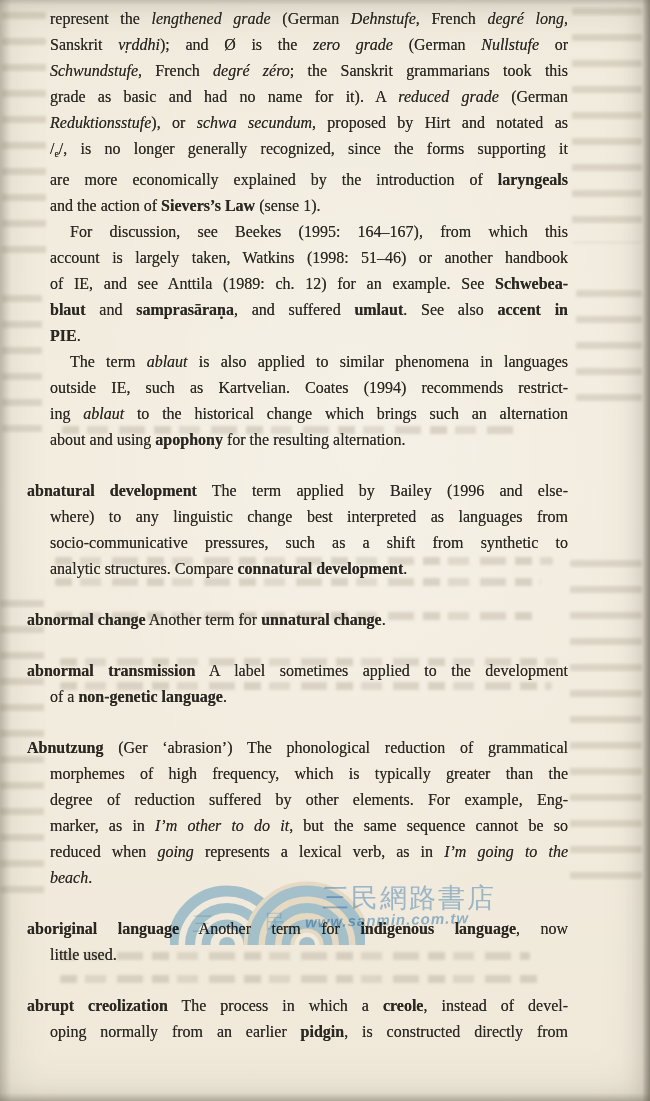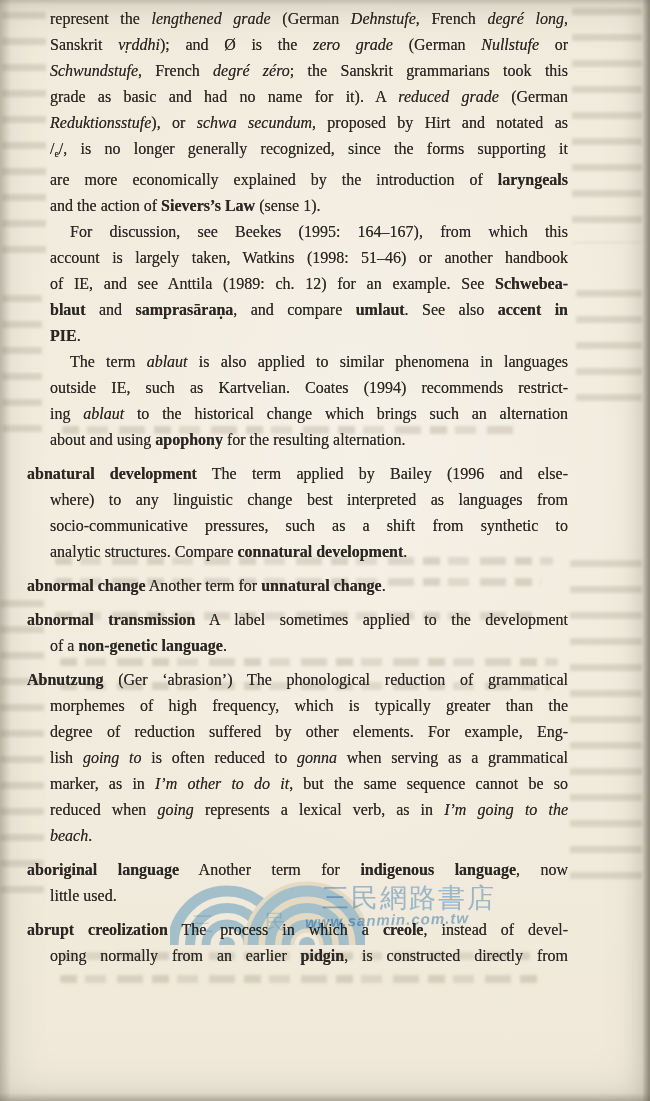--- a/index.html
+++ b/index.html
@@ -19,21 +19,21 @@
     box-shadow: inset 0 0 46px rgba(96,90,74,.22), inset -10px 0 18px rgba(96,90,74,.16);
   }
   
   .textcol{
     position:absolute; left:27px; top:6px; width:541px;
     font-size:16px; line-height:26px; color:var(--ink);
     text-shadow:0 0 .6px rgba(43,40,35,.75);
     filter:blur(.22px);
   }
   .para{padding-left:23px;}
-  .para.entry{margin-top:8px;}
+  .para.entry{margin-top:25px;}
   .line{text-align:justify;}
   .line.j{text-align-last:justify;}
   .line.last{text-align-last:left;}
   .line.head{text-indent:-23px;}
   .line.first{text-indent:20px;}
   .s-p{font-style:normal;}
   .s-i{font-style:italic;}
   .s-b{font-weight:bold;}
   .s-bi{font-weight:bold;}
   .s-sub{font-size:.62em; vertical-align:-.28em;}
@@ -125,21 +125,21 @@
         <div class="line cont j"><span class="s-p">grade as basic and had no name for it). A </span><span class="s-i">reduced grade</span><span class="s-p"> (German</span></div>
         <div class="line cont j"><span class="s-i">Reduktionsstufe</span><span class="s-p">), or </span><span class="s-i">schwa secundum</span><span class="s-p">, proposed by Hirt and notated as</span></div>
         <div class="line cont j"><span class="s-p">/</span><span class="s-sub">e</span><span class="s-p">/, is no longer generally recognized, since the forms supporting it</span></div>
         <div class="line cont j"><span class="s-p">are more economically explained by the introduction of </span><span class="s-b">laryngeals</span></div>
         <div class="line cont last"><span class="s-p">and the action of </span><span class="s-b">Sievers’s Law</span><span class="s-p"> (sense 1).</span></div>
       </div>
       <div class="para cont-para">
         <div class="line first j"><span class="s-p">For discussion, see Beekes (1995: 164–167), from which this</span></div>
         <div class="line cont j"><span class="s-p">account is largely taken, Watkins (1998: 51–46) or another handbook</span></div>
         <div class="line cont j"><span class="s-p">of IE, and see Anttila (1989: ch. 12) for an example. See </span><span class="s-b">Schwebea-</span></div>
-        <div class="line cont j"><span class="s-b">blaut</span><span class="s-p"> and </span><span class="s-bi">samprasāraṇa</span><span class="s-p">, and compare </span><span class="s-b">umlaut</span><span class="s-p">. See also </span><span class="s-b">accent in</span></div>
+        <div class="line cont j"><span class="s-b">blaut</span><span class="s-p"> and </span><span class="s-bi">samprasāraṇa</span><span class="s-p">, and suffered </span><span class="s-b">umlaut</span><span class="s-p">. See also </span><span class="s-b">accent in</span></div>
         <div class="line cont last"><span class="s-b">PIE</span><span class="s-p">.</span></div>
       </div>
       <div class="para cont-para">
         <div class="line first j"><span class="s-p">The term </span><span class="s-i">ablaut</span><span class="s-p"> is also applied to similar phenomena in languages</span></div>
         <div class="line cont j"><span class="s-p">outside IE, such as Kartvelian. Coates (1994) recommends restrict-</span></div>
         <div class="line cont j"><span class="s-p">ing </span><span class="s-i">ablaut</span><span class="s-p"> to the historical change which brings such an alternation</span></div>
         <div class="line cont last"><span class="s-p">about and using </span><span class="s-b">apophony</span><span class="s-p"> for the resulting alternation.</span></div>
       </div>
       <div class="para entry">
         <div class="line head j"><span class="s-b">abnatural development</span><span class="s-p"> The term applied by Bailey (1996 and else-</span></div>
@@ -151,21 +151,20 @@
         <div class="line head last"><span class="s-b">abnormal change</span><span class="s-p"> Another term for </span><span class="s-b">unnatural change</span><span class="s-p">.</span></div>
       </div>
       <div class="para entry">
         <div class="line head j"><span class="s-b">abnormal transmission</span><span class="s-p"> A label sometimes applied to the development</span></div>
         <div class="line cont last"><span class="s-p">of a </span><span class="s-b">non-genetic language</span><span class="s-p">.</span></div>
       </div>
       <div class="para entry">
         <div class="line head j"><span class="s-bi">Abnutzung</span><span class="s-p"> (Ger ‘abrasion’) The phonological reduction of grammatical</span></div>
         <div class="line cont j"><span class="s-p">morphemes of high frequency, which is typically greater than the</span></div>
         <div class="line cont j"><span class="s-p">degree of reduction suffered by other elements. For example, Eng-</span></div>
-        <div class="line cont j"><span class="s-p">lish </span><span class="s-i">going to</span><span class="s-p"> is often reduced to </span><span class="s-i">gonna</span><span class="s-p"> when serving as a grammatical</span></div>
         <div class="line cont j"><span class="s-p">marker, as in </span><span class="s-i">I’m other to do it</span><span class="s-p">, but the same sequence cannot be so</span></div>
         <div class="line cont j"><span class="s-p">reduced when </span><span class="s-i">going</span><span class="s-p"> represents a lexical verb, as in </span><span class="s-i">I’m going to the</span></div>
         <div class="line cont last"><span class="s-i">beach</span><span class="s-p">.</span></div>
       </div>
       <div class="para entry">
         <div class="line head j"><span class="s-b">aboriginal language</span><span class="s-p"> Another term for </span><span class="s-b">indigenous language</span><span class="s-p">, now</span></div>
         <div class="line cont last"><span class="s-p">little used.</span></div>
       </div>
       <div class="para entry">
         <div class="line head j"><span class="s-b">abrupt creolization</span><span class="s-p"> The process in which a </span><span class="s-b">creole</span><span class="s-p">, instead of devel-</span></div>

